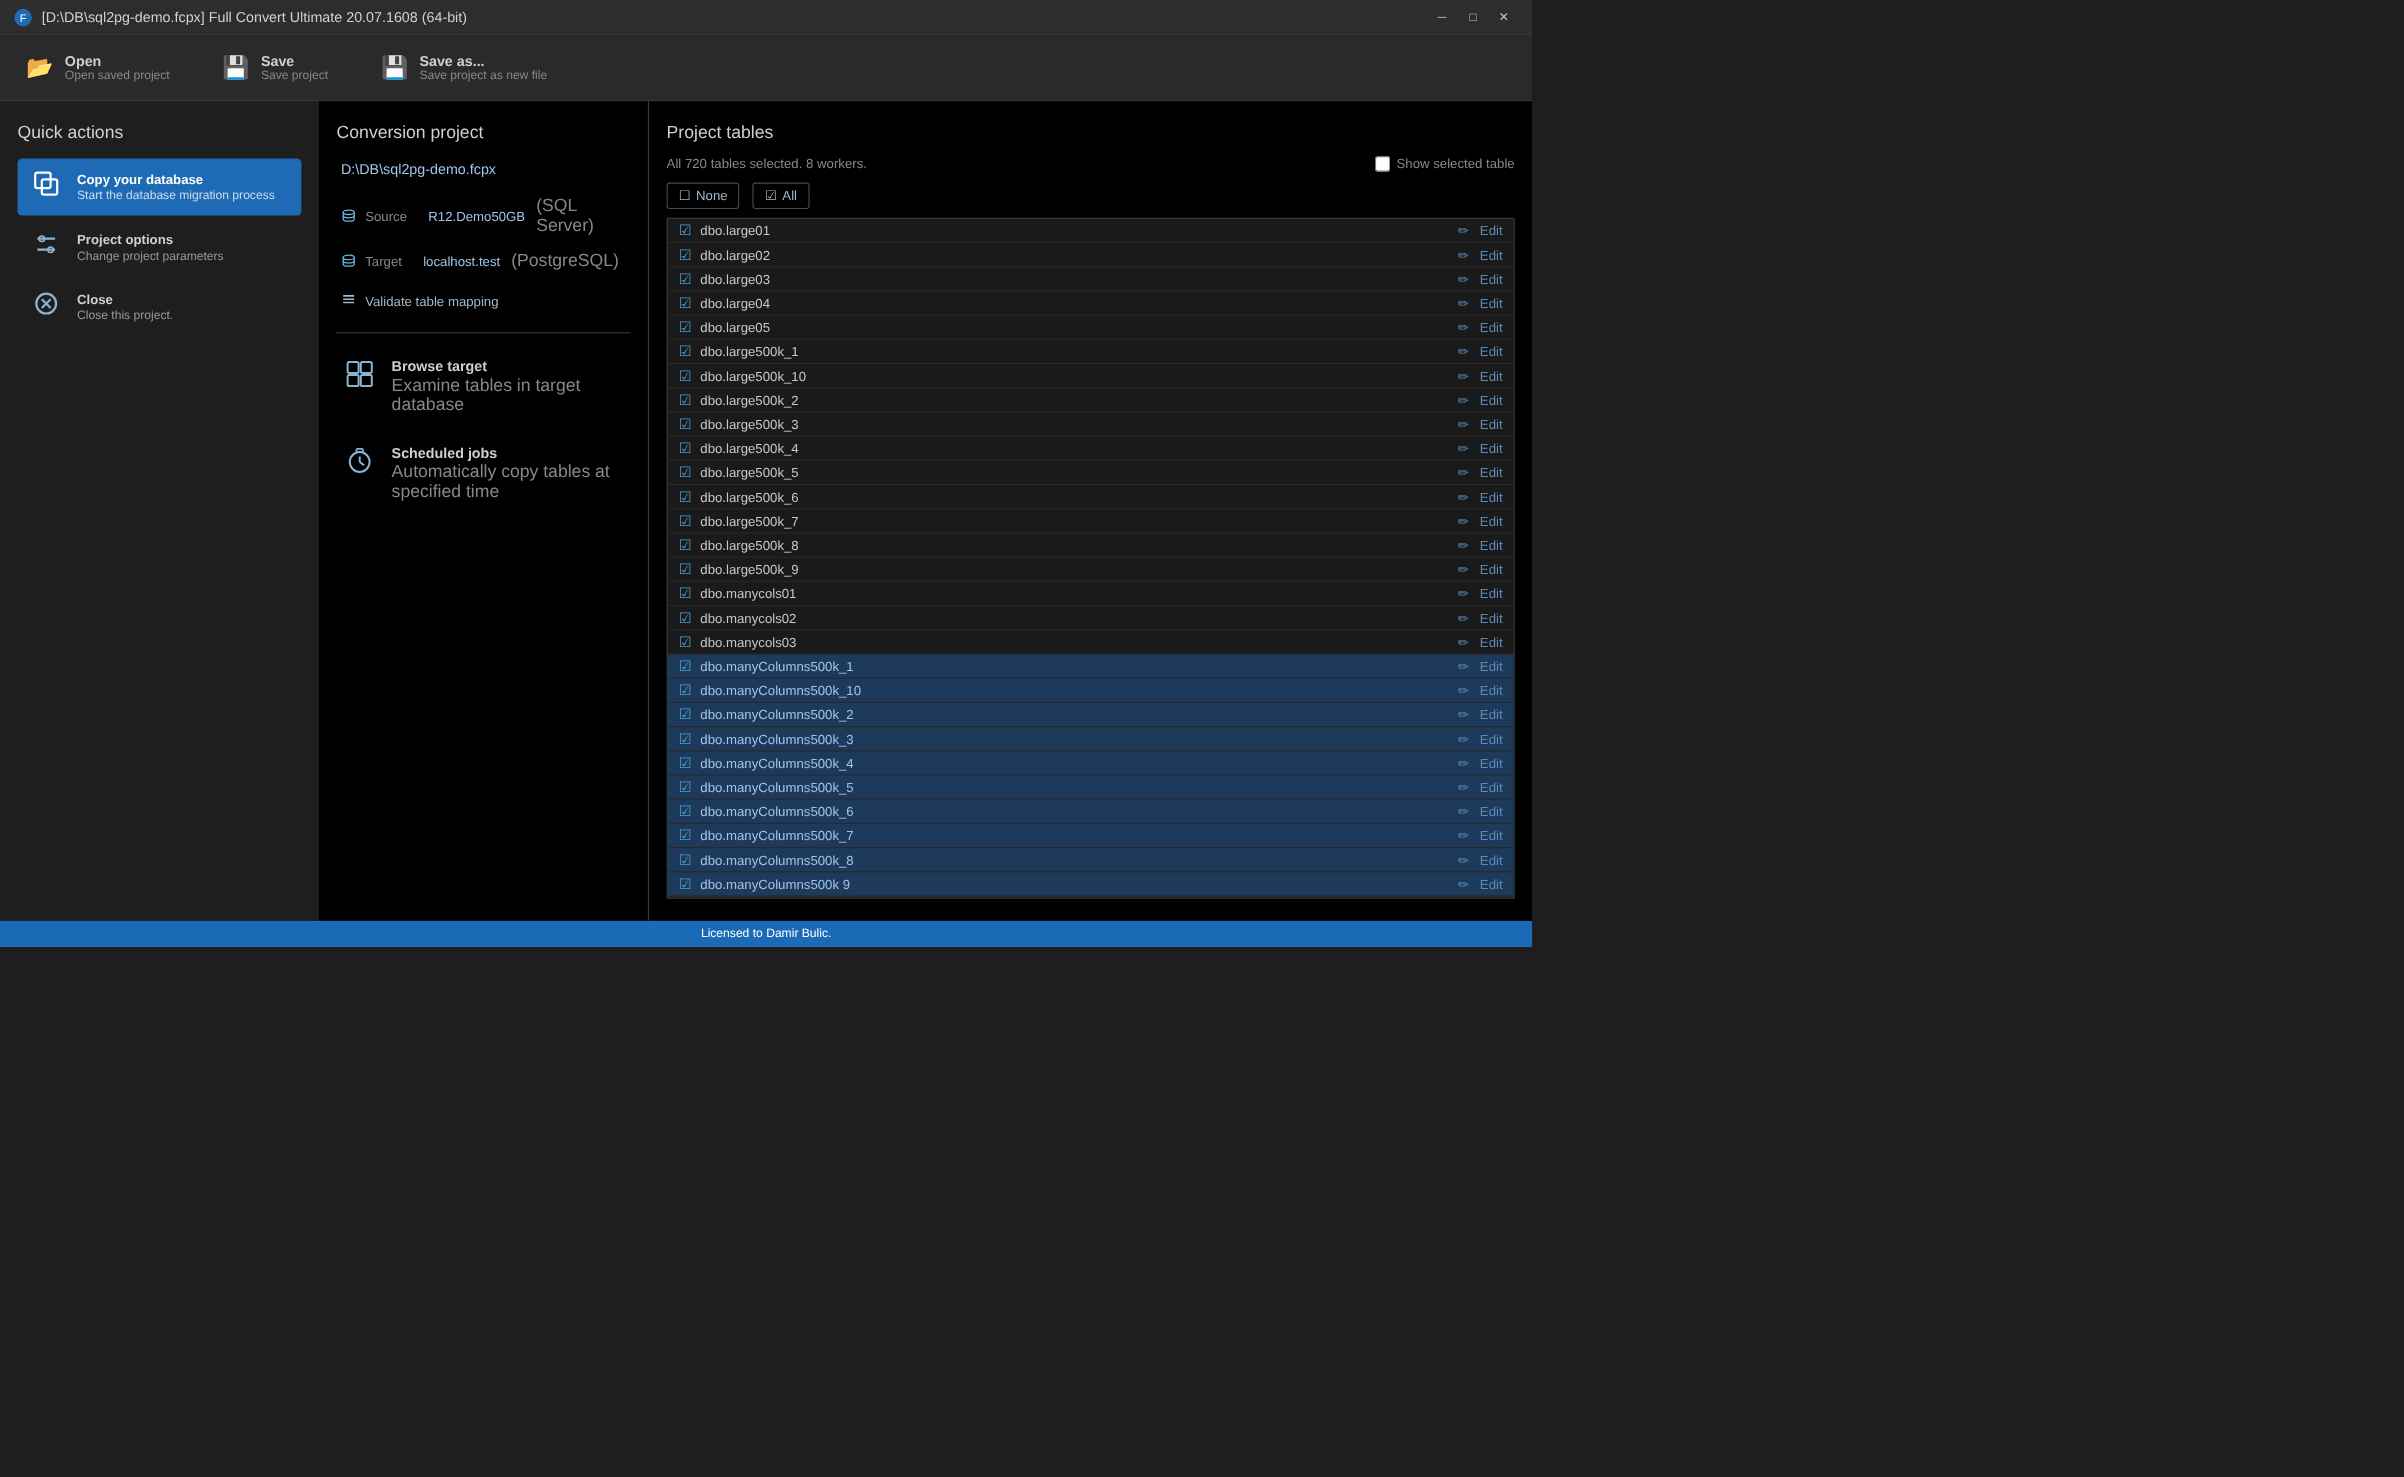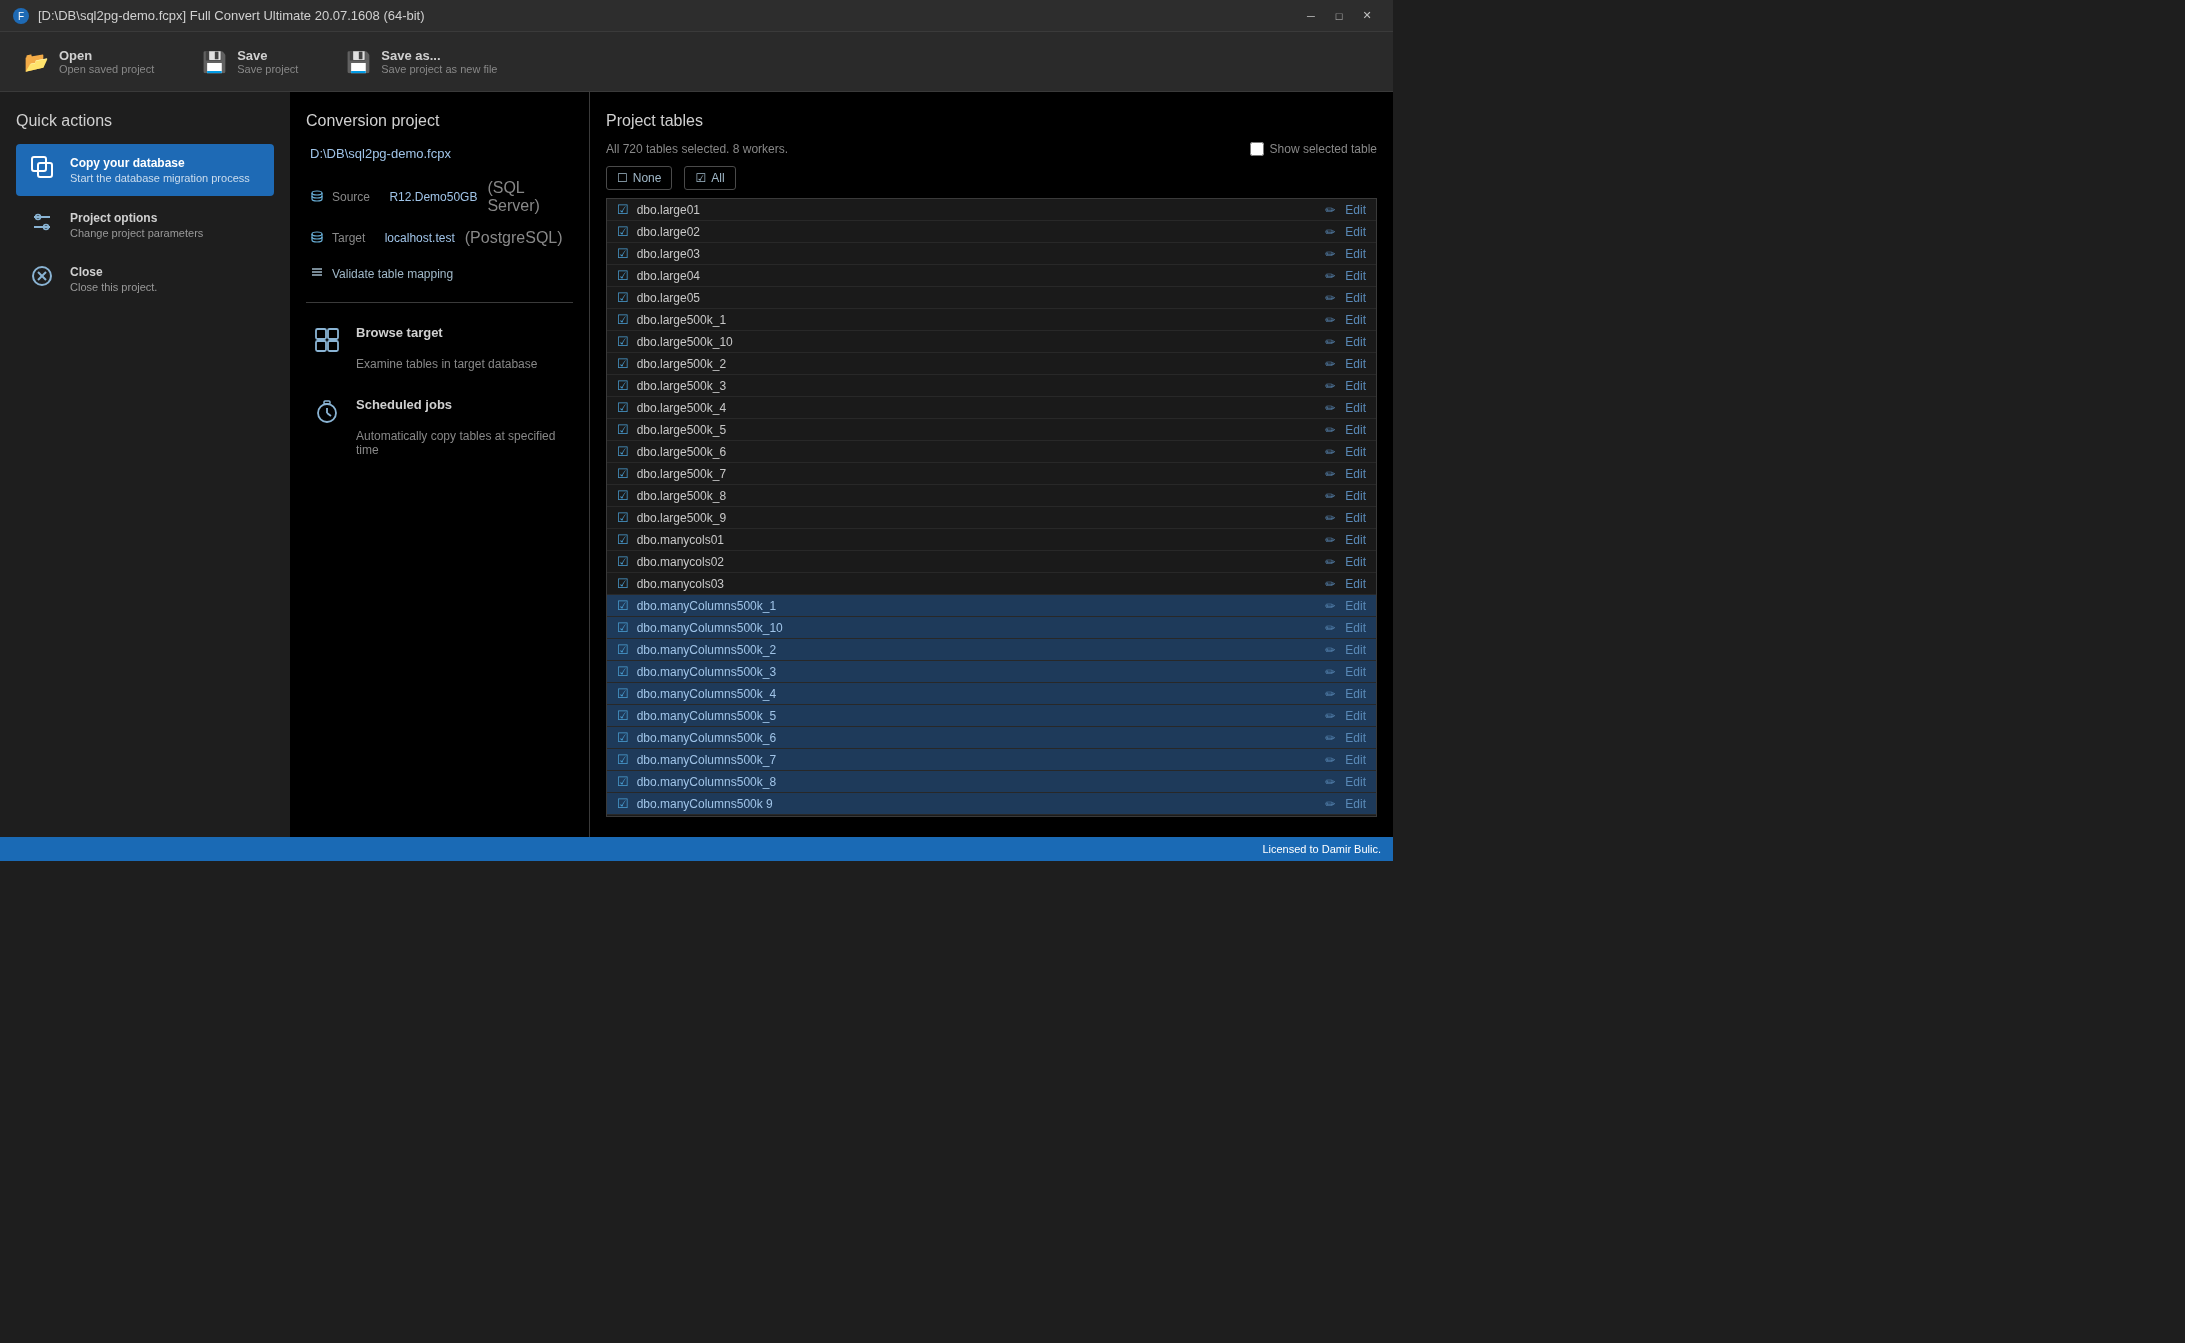--- a/index.html
+++ b/index.html
@@ -180,21 +180,21 @@
       margin-bottom: 2px;
     }
     .cp-action-icon {
       font-size: 22px;
       color: #8ab4d4;
       width: 28px;
       flex-shrink: 0;
       margin-top: 2px;
     }
     .cp-action-label { font-size: 13px; color: #d0d0d0; font-weight: 600; }
-    .cp-action-sub { font-size: 12px; color: #888; margin-top: 17px; }
+    .cp-action-sub { font-size: 16px; color: #888; margin-top: 2px; }
 
     
     #project-tables {
       flex: 1;
       padding: 20px 16px;
       background: #000000;
       overflow: hidden;
       display: flex;
       flex-direction: column;
     }
@@ -296,21 +296,21 @@
       color: #5a8ab8;
       cursor: pointer;
     }
 
     
     #status-bar {
       height: 24px;
       background: #1a6ab5;
       display: flex;
       align-items: center;
-      justify-content: flex-end;
+      justify-content: center;
       padding: 0 12px;
       font-size: 11px;
       color: #fff;
     }
   </style>
 </head>
 <body>
 
 <div id="title-bar">
   <div id="title-bar-left">

